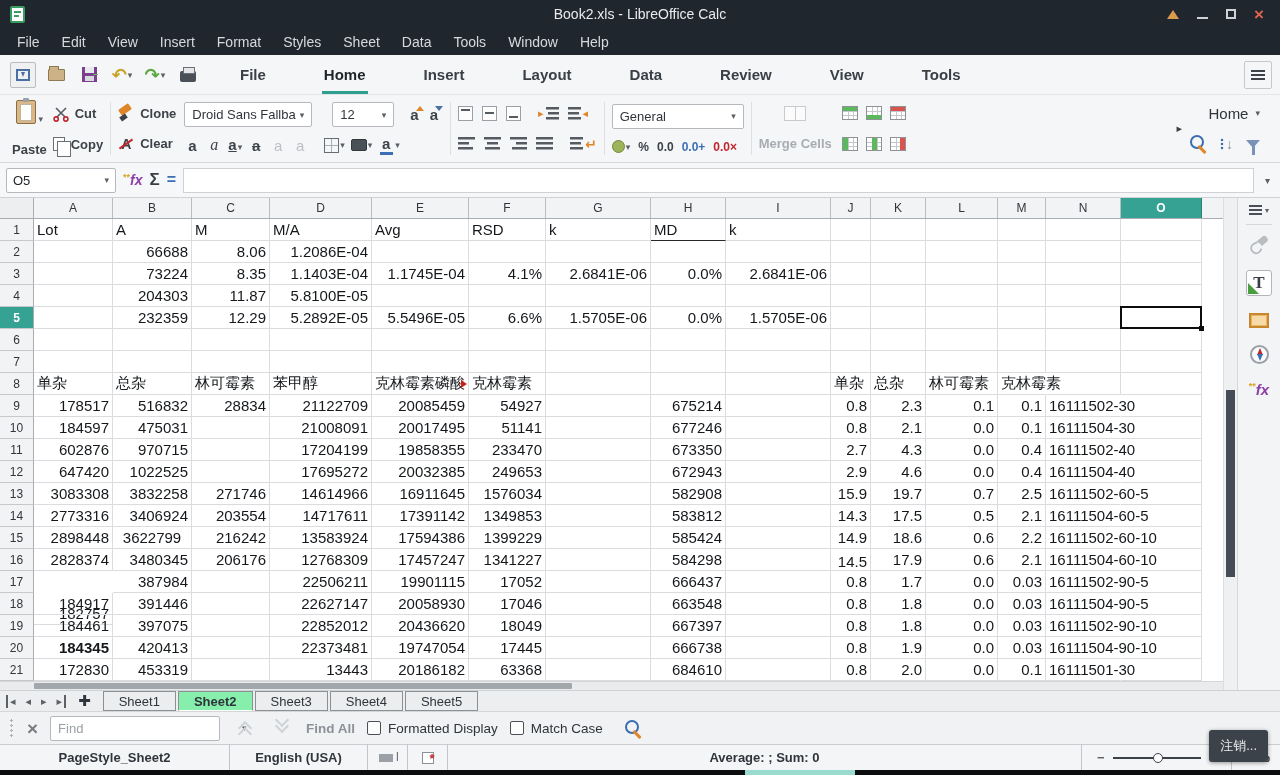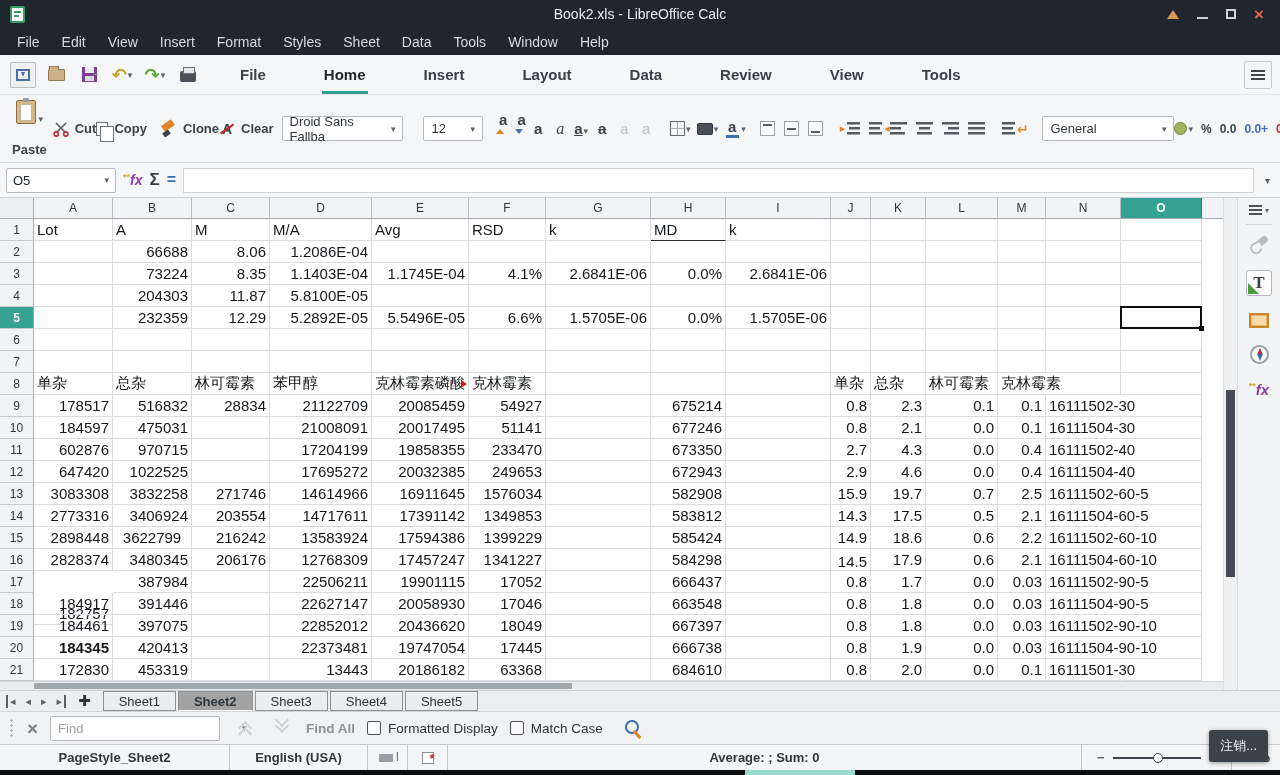--- a/index.html
+++ b/index.html
@@ -38,21 +38,21 @@
   .i-print{width:16px;height:11px;background:#4a5057;border-radius:2px;position:relative;margin-top:4px}
   .i-print::before{content:"";position:absolute;left:3px;top:-4px;width:10px;height:5px;background:#e4e6e8;border:1px solid #6a7076}
   .dd{color:#5a6066;font-size:9px;margin-left:1px}
   .rtab{font-size:15px;font-weight:600;color:#3a4046;padding:10px 2px 8px;margin:0 27px;border-bottom:3px solid transparent;cursor:default}
   .rtab.active{color:#1f2428;font-weight:700;border-bottom-color:#2e9e8e}
   .hamb{position:absolute;right:8px;top:6px;width:28px;height:28px;border:1px solid #c6c9cc;border-radius:2px;display:flex;align-items:center;justify-content:center}
   .hamb i{display:block;width:14px;height:2px;background:#3c4248;box-shadow:0 -4px 0 #3c4248,0 4px 0 #3c4248}
 
   
   .ribbon{height:68px;background:#f5f6f7;border-bottom:1px solid #d6d9db;display:flex;align-items:stretch;padding:3px 6px;position:relative}
-  .rcol{display:flex;flex-direction:row;justify-content:space-around}
+  .rcol{display:flex;flex-direction:column;justify-content:space-around}
   .rrow{display:flex;align-items:center;gap:6px}
   .vsep{width:1px;background:#dddfe1;margin:4px 7px}
   .rlabel{font-size:13px;font-weight:700;color:#3c4248}
   .rlabel.dim{color:#a7acb1}
   .paste-block{display:flex;flex-direction:column;align-items:center;justify-content:space-between;padding:2px 6px}
   .i-clip{width:20px;height:24px;background:#d9b787;border:1px solid #8a6f46;border-radius:2px;position:relative}
   .i-clip::before{content:"";position:absolute;left:3px;top:3px;right:3px;bottom:2px;background:#fdfdfc;border:1px solid #bfb49d}
   .i-clip::after{content:"";position:absolute;left:6px;top:-3px;width:6px;height:4px;background:#9aa0a5;border-radius:1px}
   .i-copy{width:12px;height:14px;border:1px solid #6a7076;background:#fff;position:relative}
   .i-copy::after{content:"";position:absolute;left:3px;top:3px;width:12px;height:14px;border:1px solid #6a7076;background:#fff}
@@ -160,21 +160,21 @@
   .i-gal::after{content:"";position:absolute;inset:1px;background:#f6dba8}
   .i-navg{width:19px;height:19px;border-radius:50%;border:2px solid #9aa0a6;background:#fafbfc;position:relative}
   .i-navg::before{content:"";position:absolute;left:5px;top:1px;border-left:3px solid transparent;border-right:3px solid transparent;border-bottom:7px solid #c2272d}
   .i-navg::after{content:"";position:absolute;left:5px;bottom:1px;border-left:3px solid transparent;border-right:3px solid transparent;border-top:7px solid #3d6fb4}
 
   
   .stabbar{height:21px;background:#eceef0;display:flex;align-items:center;border-top:1px solid #cfd2d5;padding-left:6px;gap:2px}
   .snav{color:#5a6066;font-size:11px;padding:0 4px}
   .addsheet{color:#2f353b;font-size:15px;font-weight:700;padding:0 10px}
   .stab{height:20px;display:flex;align-items:center;padding:0 15px;border:1px solid #8b9095;background:#ebedef;font-size:13px;color:#2f353b}
-  .stab.active{background:#a3a3a3;font-weight:700;border-bottom-color:#fff}
+  .stab.active{background:#86efac;font-weight:700;border-bottom-color:#fff}
 
   
   .findbar{height:33px;background:#f1f2f3;border-top:1px solid #d4d6d8;display:flex;align-items:center;gap:12px;padding:0 10px}
   .grip{width:5px;height:18px;background:radial-gradient(circle at 1.5px 1.5px,#aab0b5 1.2px,transparent 1.4px) 0 0/5px 5px}
   .fclose{color:#787e84;font-size:19px;font-weight:700;line-height:1}
   .findwrap{width:170px;height:25px;background:#fff;border:1px solid #b5b9bd;display:flex;align-items:center;border-radius:2px}
   .findwrap input{flex:1;border:none;outline:none;font-size:13px;padding:0 7px;background:transparent;color:#23282d}
   .findwrap input::placeholder{color:#9aa0a6}
   .chev{width:17px;height:15px;position:relative;margin:0 4px}
   .chev::before,.chev::after{content:"";position:absolute;left:4px;width:8px;height:8px;border-left:2px solid #ced2d6;border-top:2px solid #ced2d6}

